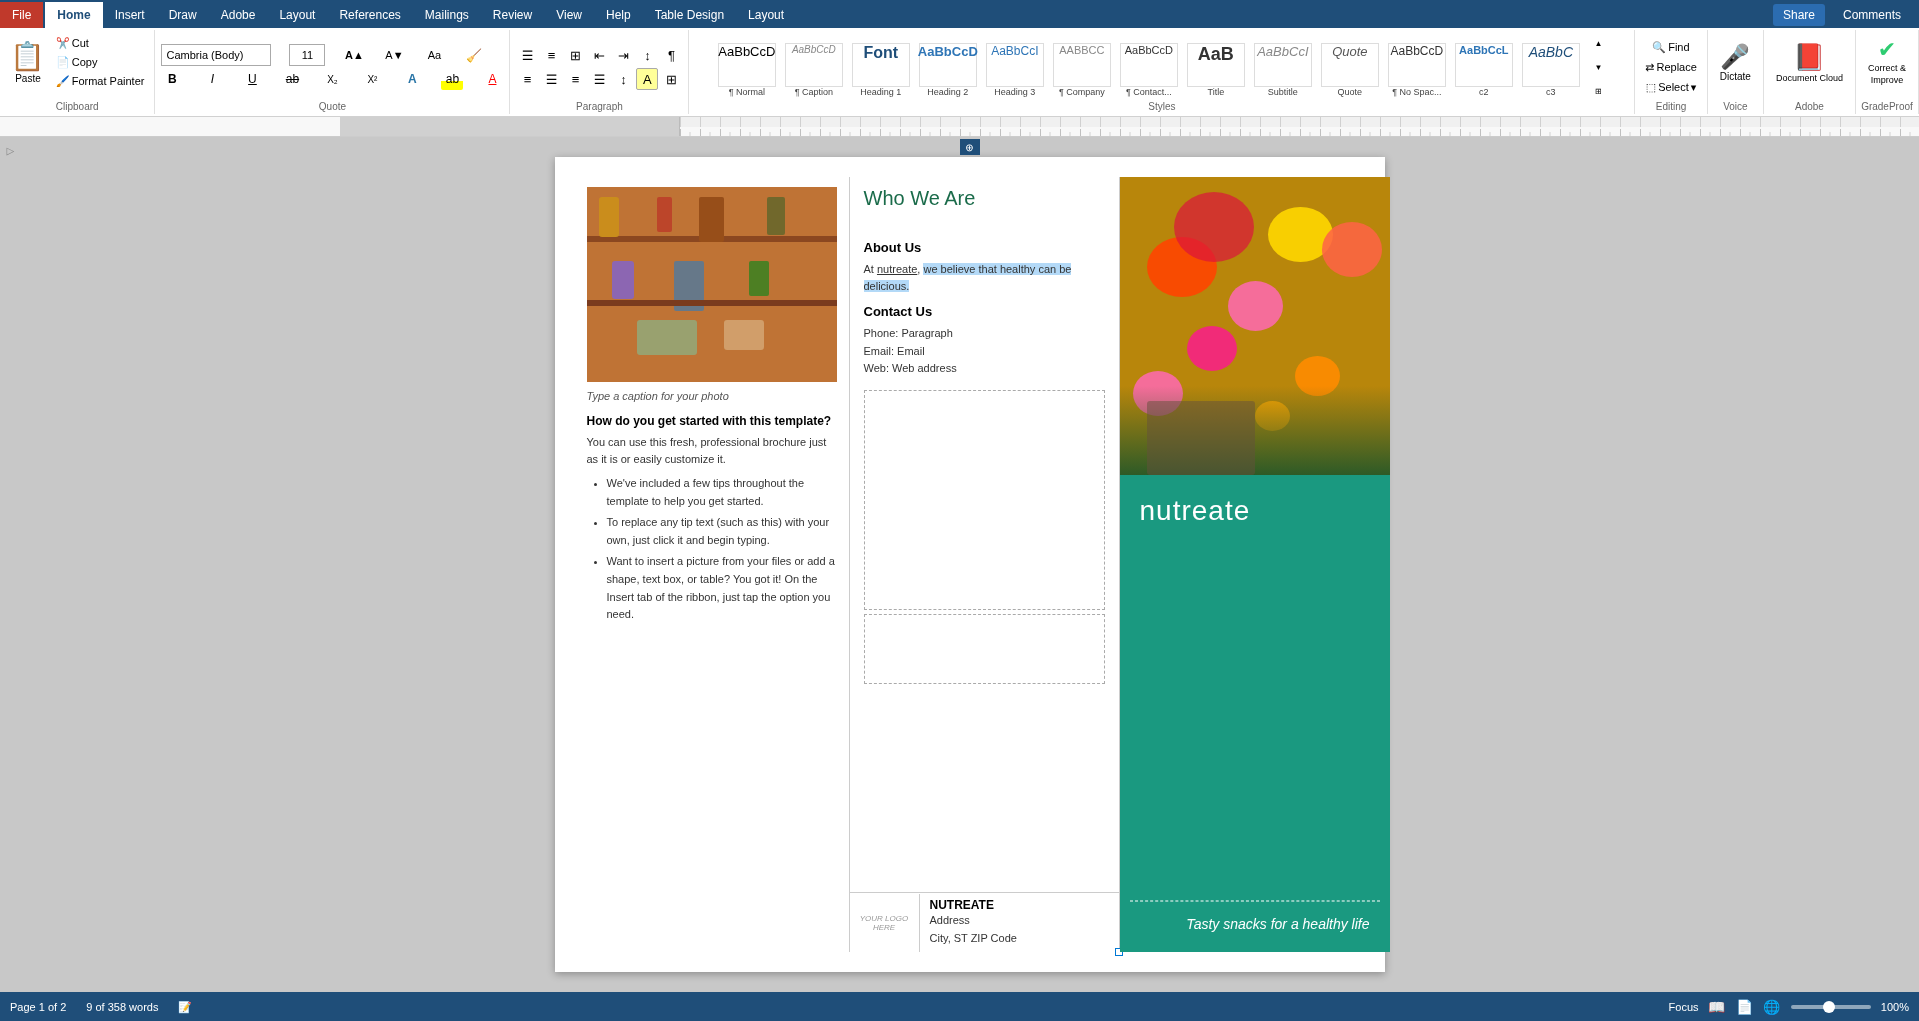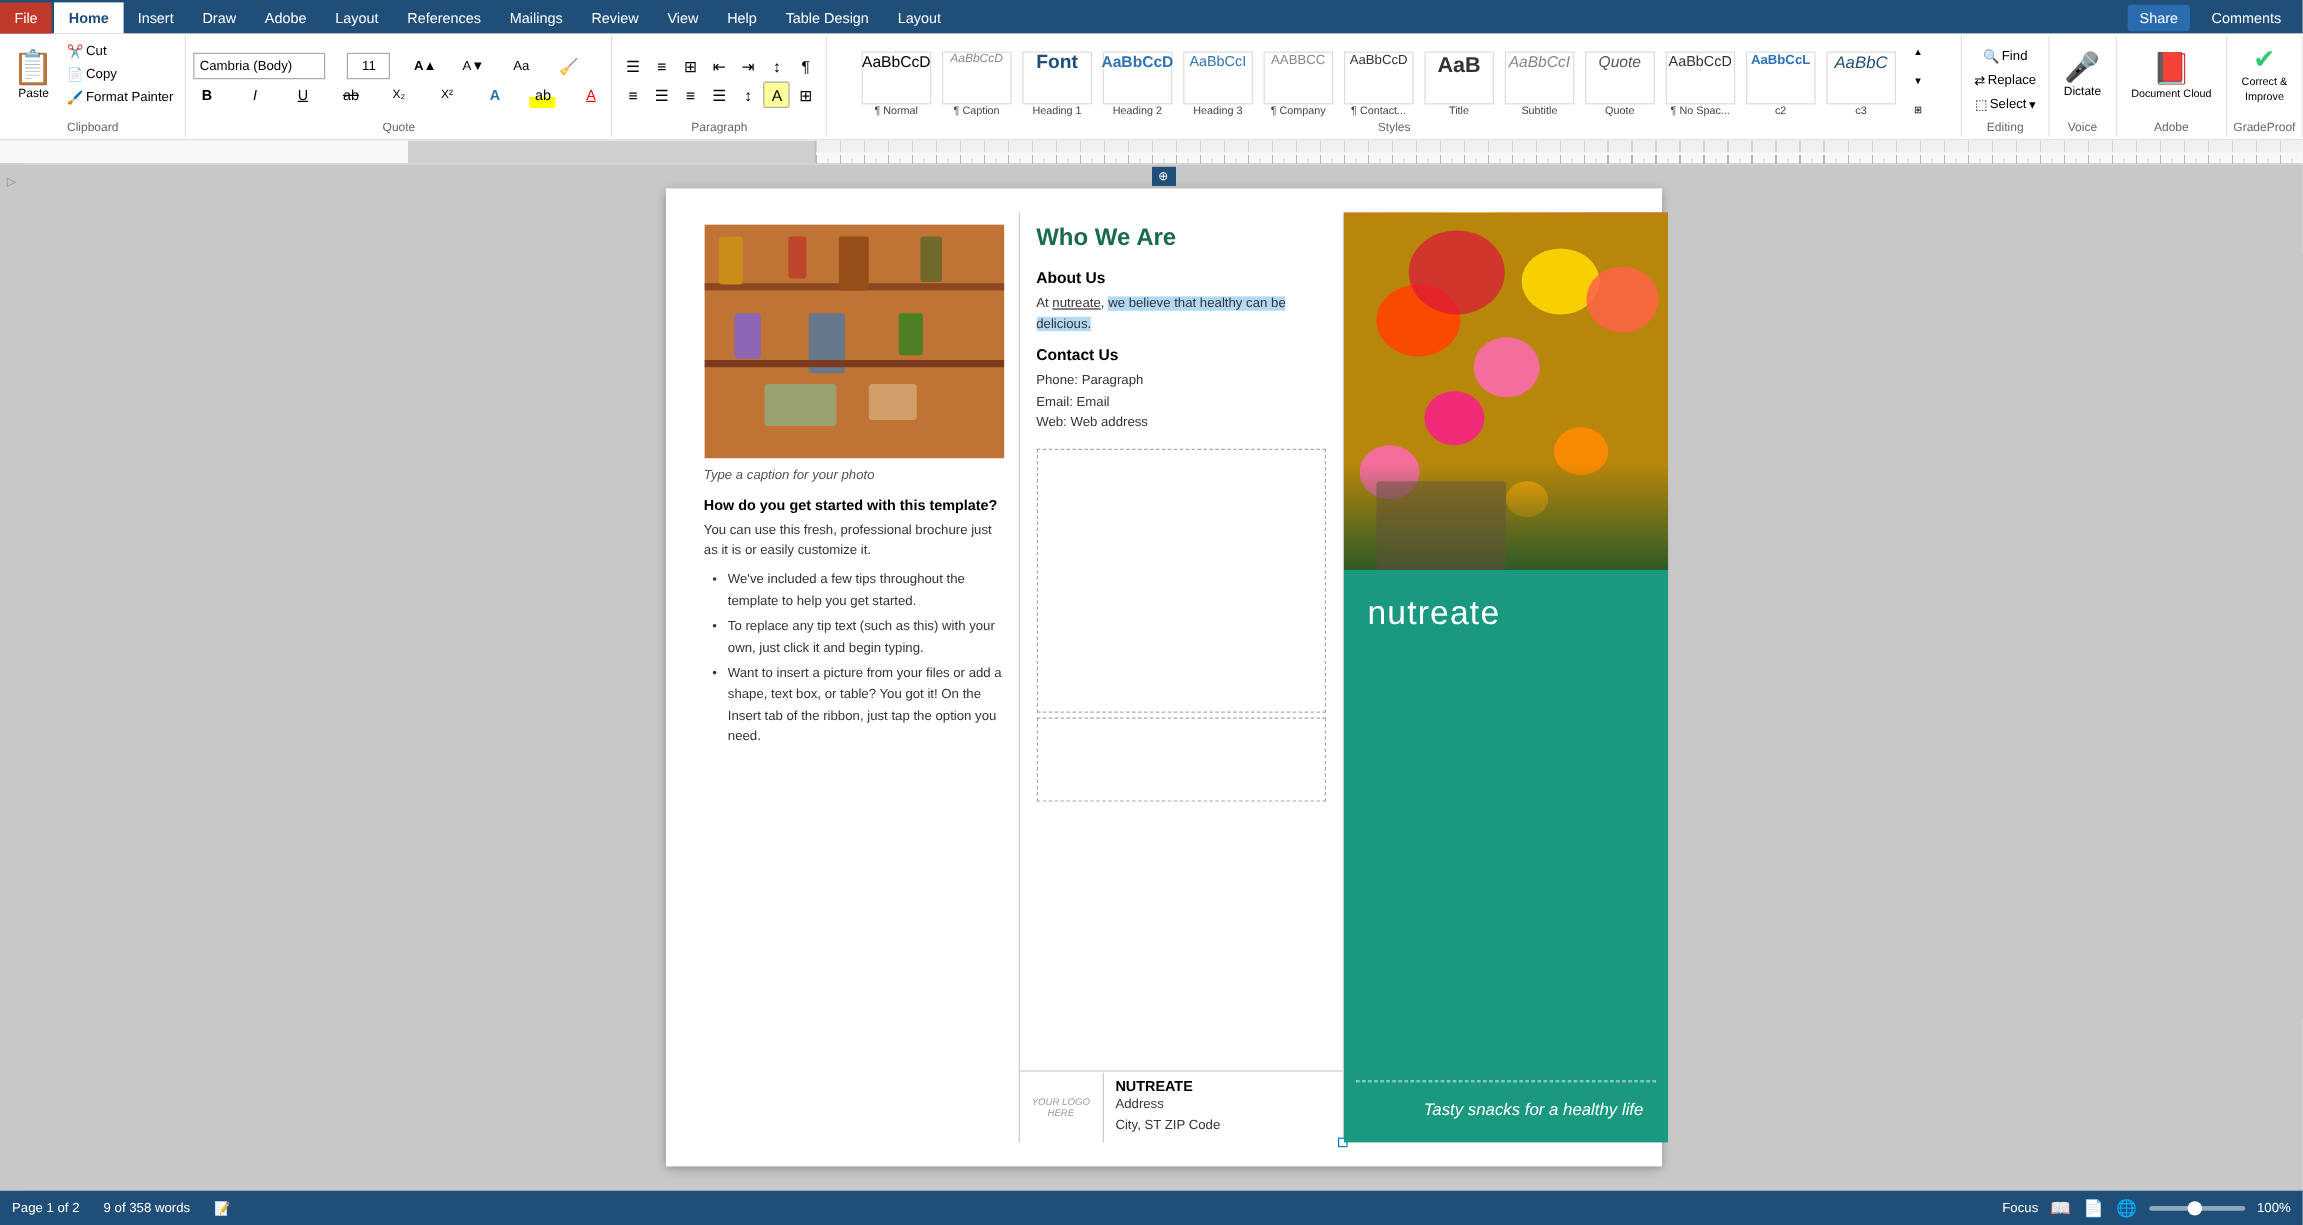--- a/index.html
+++ b/index.html
@@ -359,23 +359,23 @@
       position: relative;
     }
 
     .highlighted-text {
       background-color: #b3d9f7;
       display: inline;
     }
 
     .who-we-are {
       font-size: 20px;
-      font-weight: bold;
+      font-weight: normal;
       color: #1a6b4a;
-      margin-bottom: 14px;
+      margin-bottom: 30px;
     }
 
     .section-heading {
       font-size: 13px;
       font-weight: bold;
       color: #000;
       margin-bottom: 6px;
       margin-top: 10px;
     }
 

